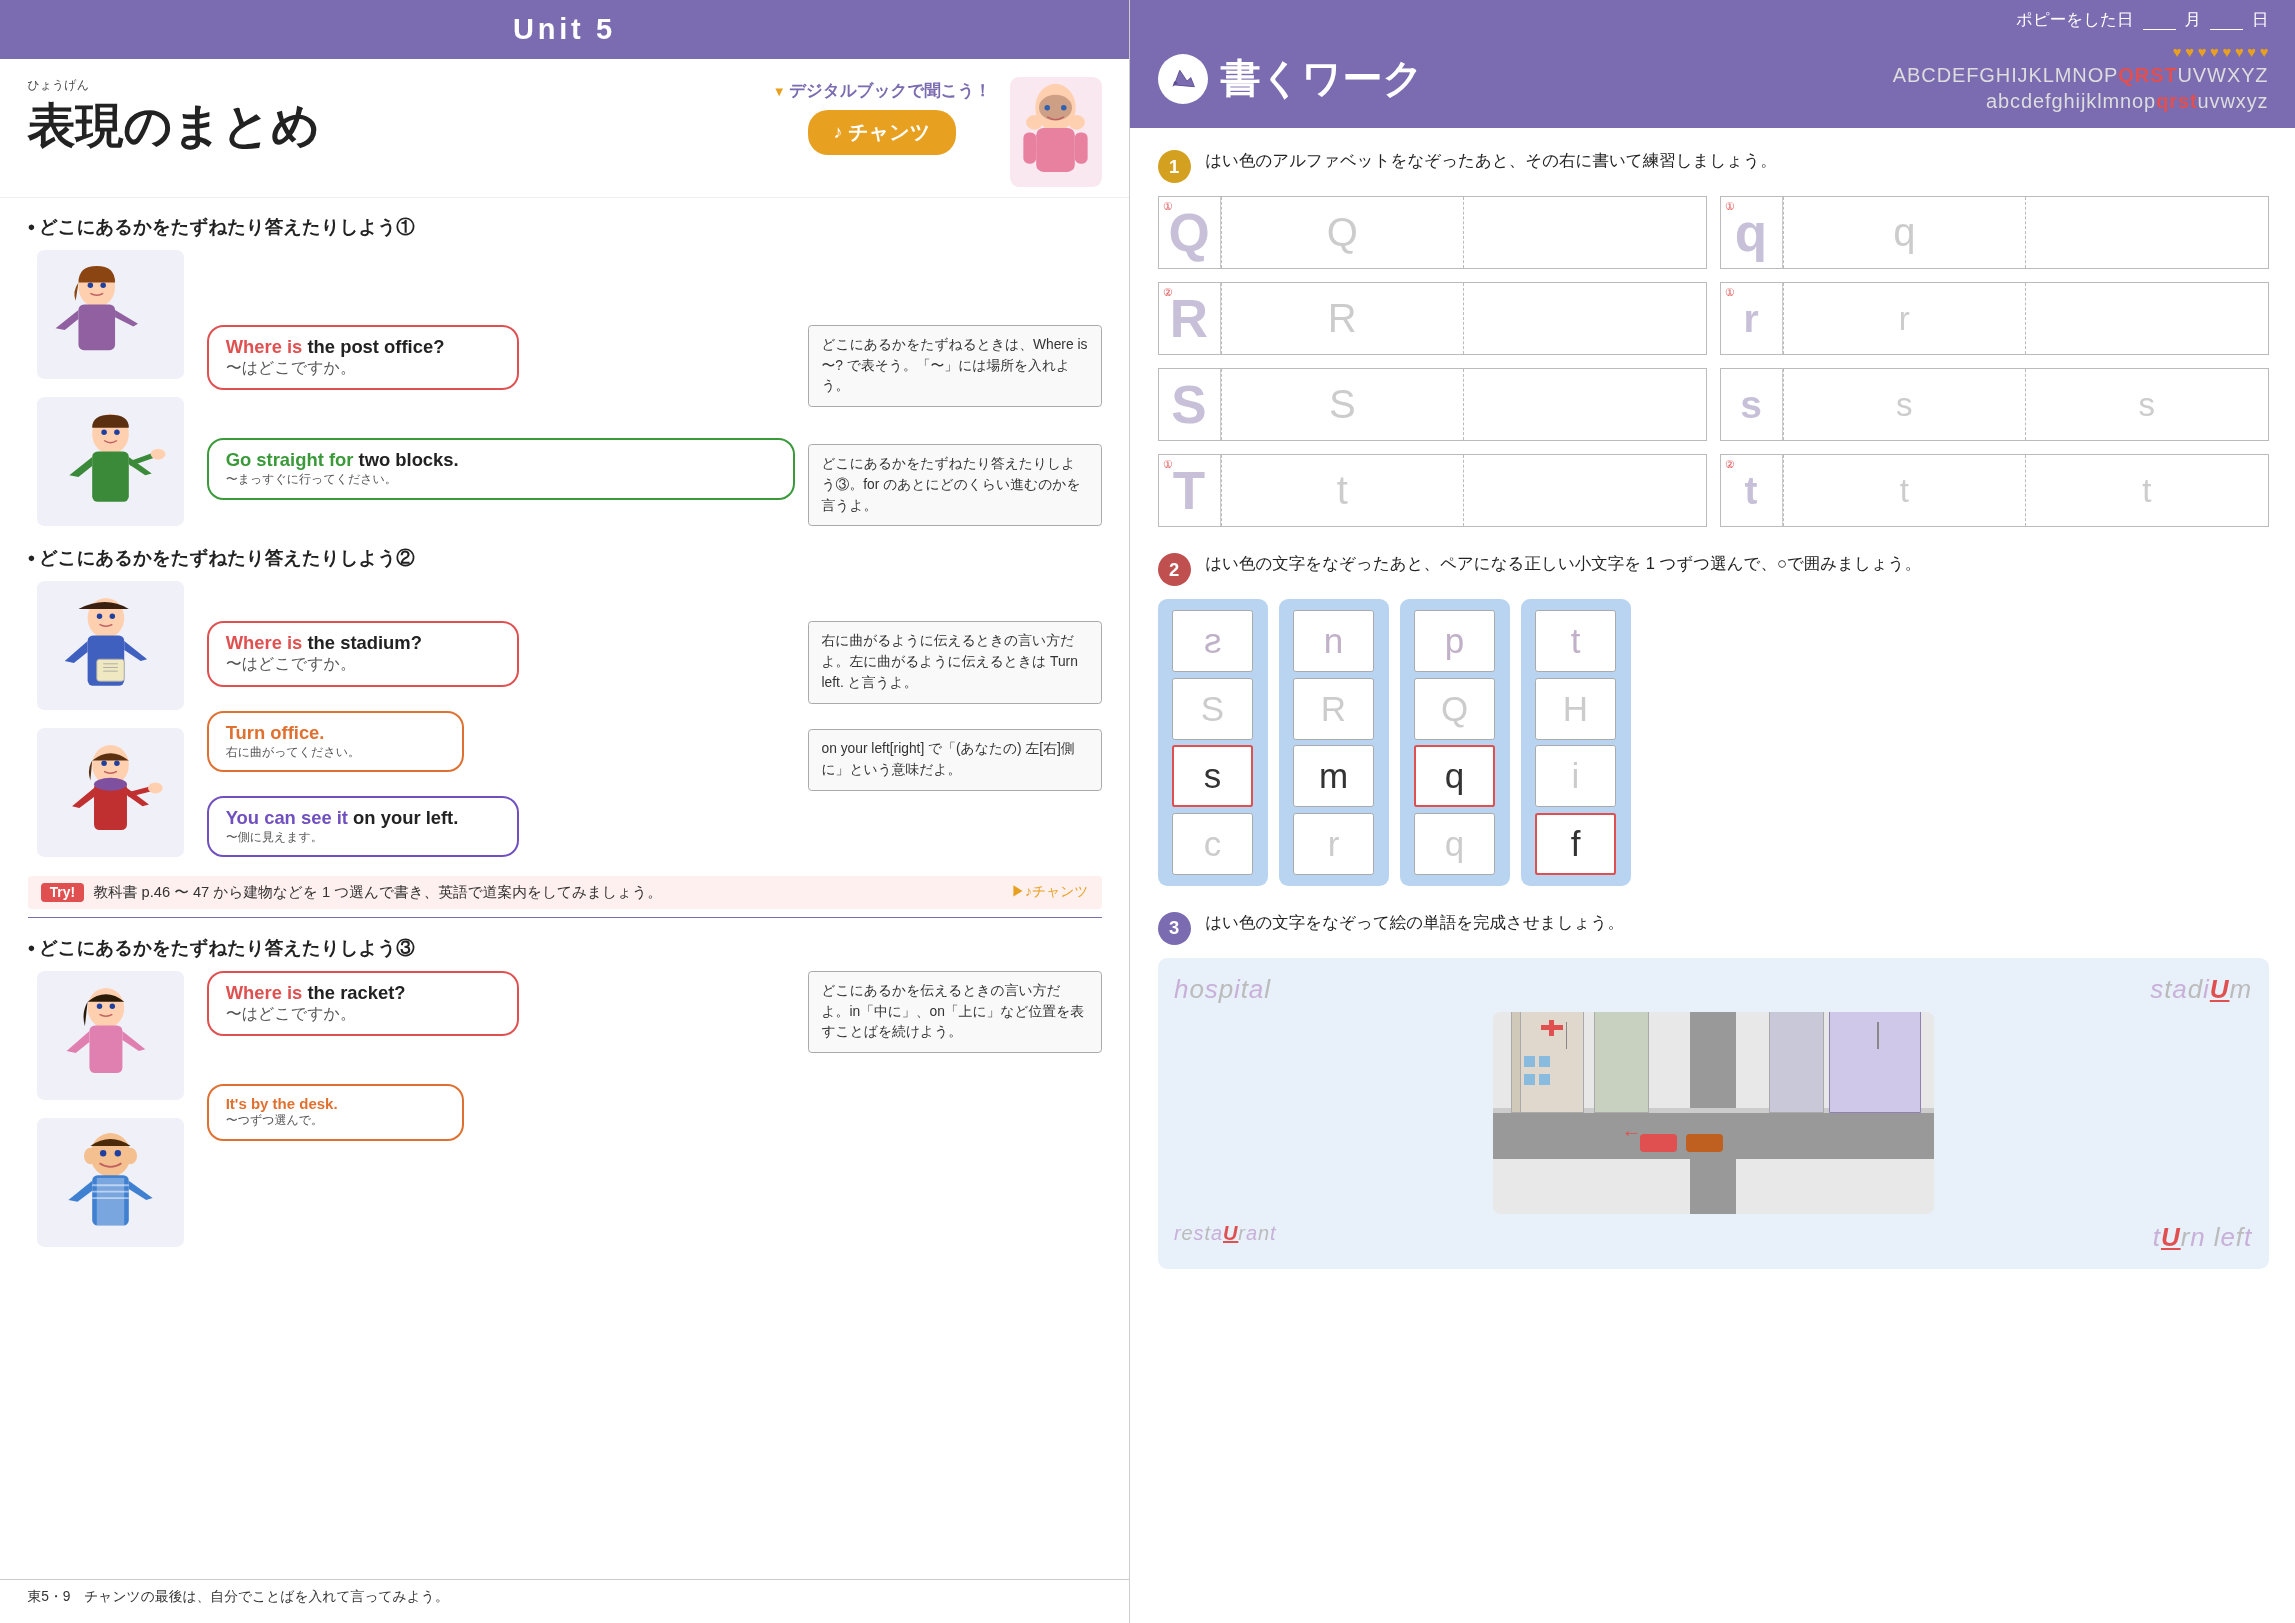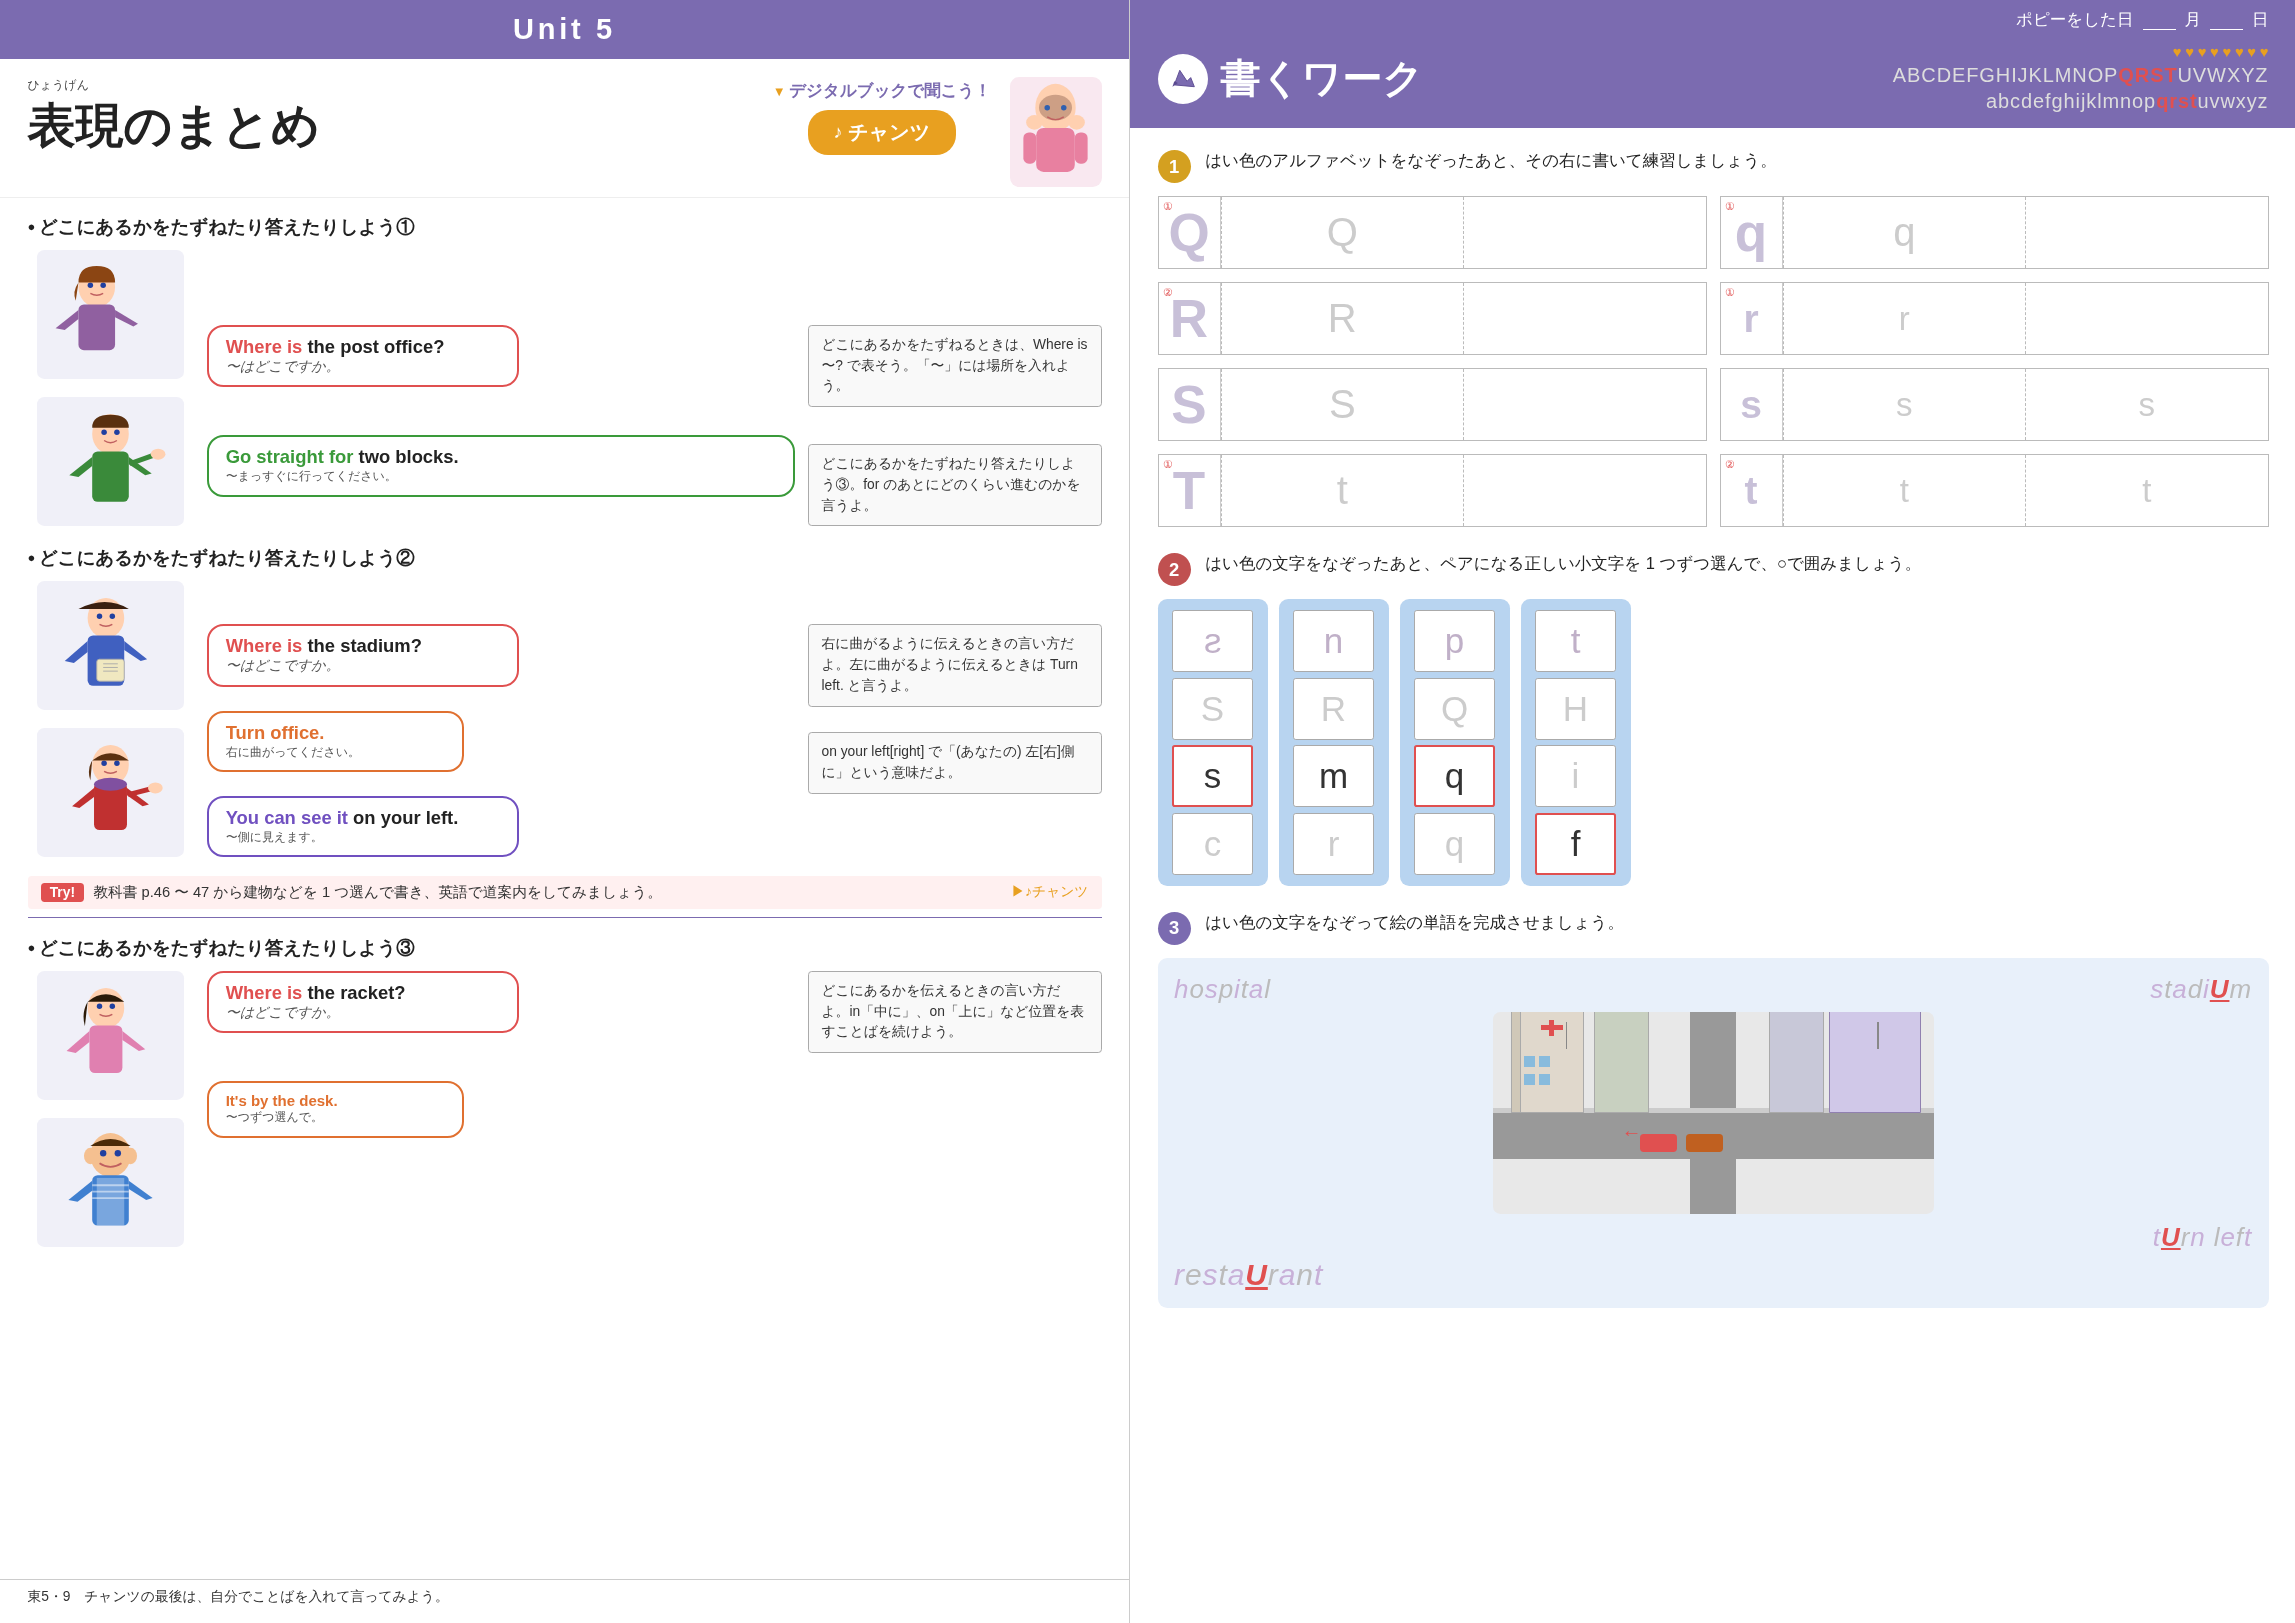--- a/index.html
+++ b/index.html
@@ -162,23 +162,22 @@
       display: inline-block;
       max-width: 312px;
     }
     .speech-bubble .main-text {
       color: #e05050;
       font-size: 18.4px;
       font-weight: bold;
     }
     .speech-bubble .main-text .black { color: #222; }
     .speech-bubble .sub-text {
-      font-size: 14px;
+      font-size: 16px;
       color: #555;
-      font-style: italic;
     }
     .speech-bubble-green {
       border: 2.3px solid #3a9a3a;
       border-radius: 16.5px;
       padding: 9.2px 16.5px;
       background: #fff;
     }
     .speech-bubble-green .main-text {
       color: #3a9a3a;
       font-size: 18.4px;
@@ -970,21 +969,21 @@
           <div style="position:absolute;bottom:147px;left:31px;width:11px;height:11px;background:#88bbdd;"></div>
           <div style="position:absolute;bottom:147px;left:46px;width:11px;height:11px;background:#88bbdd;"></div>
           <div style="position:absolute;bottom:129px;left:31px;width:11px;height:11px;background:#88bbdd;"></div>
           <div style="position:absolute;bottom:129px;left:46px;width:11px;height:11px;background:#88bbdd;"></div>
 
           <div style="position:absolute;top:9.2px;left:73px;width:1.8px;height:27.5px;background:#888;"></div>
           <div style="position:absolute;top:9.2px;right:55px;width:1.8px;height:27.5px;background:#888;"></div>
         </div>
 
         <div style="display:flex;flex-direction:row;justify-content:space-between;margin-top:7.3px;">
-          <div style="font-size:30px;font-family:Arial,sans-serif;color:#bbb;font-style:italic;letter-spacing:0.9px;min-width:220px;margin-top:36px;">
+          <div style="font-size:20px;font-family:Arial,sans-serif;color:#bbb;font-style:italic;letter-spacing:0.9px;min-width:220px;">
             <span style="color:#c8b0d8">r</span><span style="color:#bbb">e</span><span style="color:#c8b0d8">s</span><span style="color:#bbb">t</span><span style="color:#c8b0d8">a</span><span style="color:#e05050;font-weight:bold;text-decoration:underline">U</span><span style="color:#bbb">r</span><span style="color:#c8b0d8">a</span><span style="color:#bbb">n</span><span style="color:#c8b0d8">t</span>
           </div>
           <div style="font-size:26px;font-family:Arial,sans-serif;color:#bbb;font-style:italic;letter-spacing:0.9px;min-width:184px;text-align:right;">
             <span style="color:#c8b0d8">t</span><span style="color:#e05050;font-weight:bold;text-decoration:underline">U</span><span style="color:#bbb">r</span><span style="color:#c8b0d8">n</span>&nbsp;<span style="color:#bbb">l</span><span style="color:#c8b0d8">e</span><span style="color:#bbb">f</span><span style="color:#c8b0d8">t</span>
           </div>
         </div>
 
       </div>
     </div>
 

